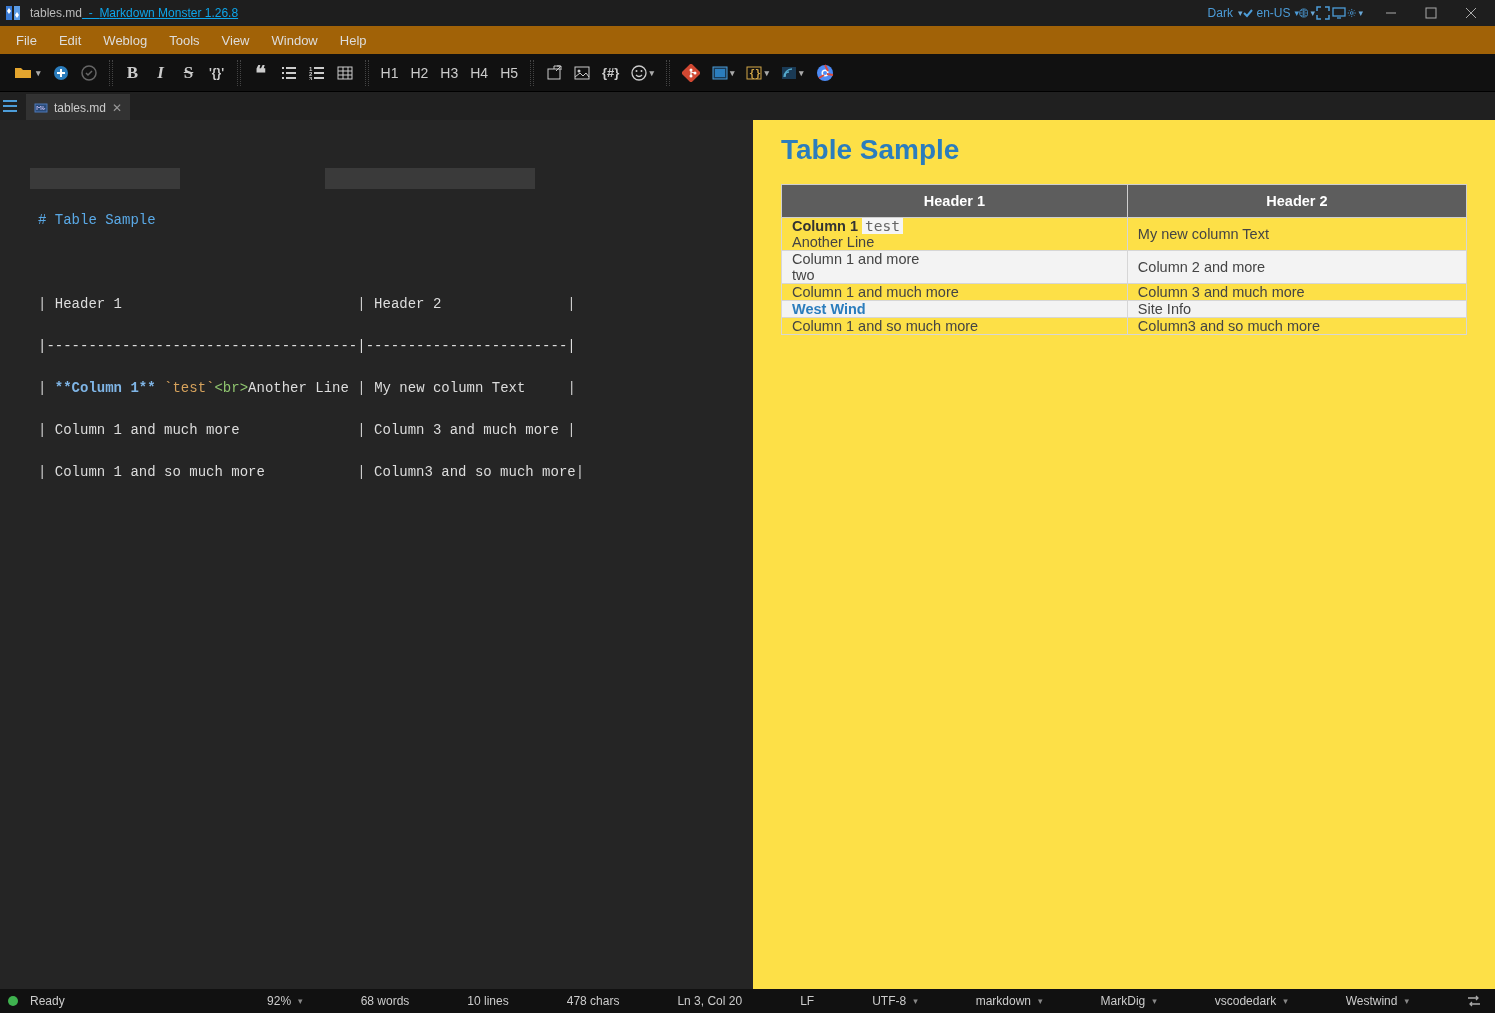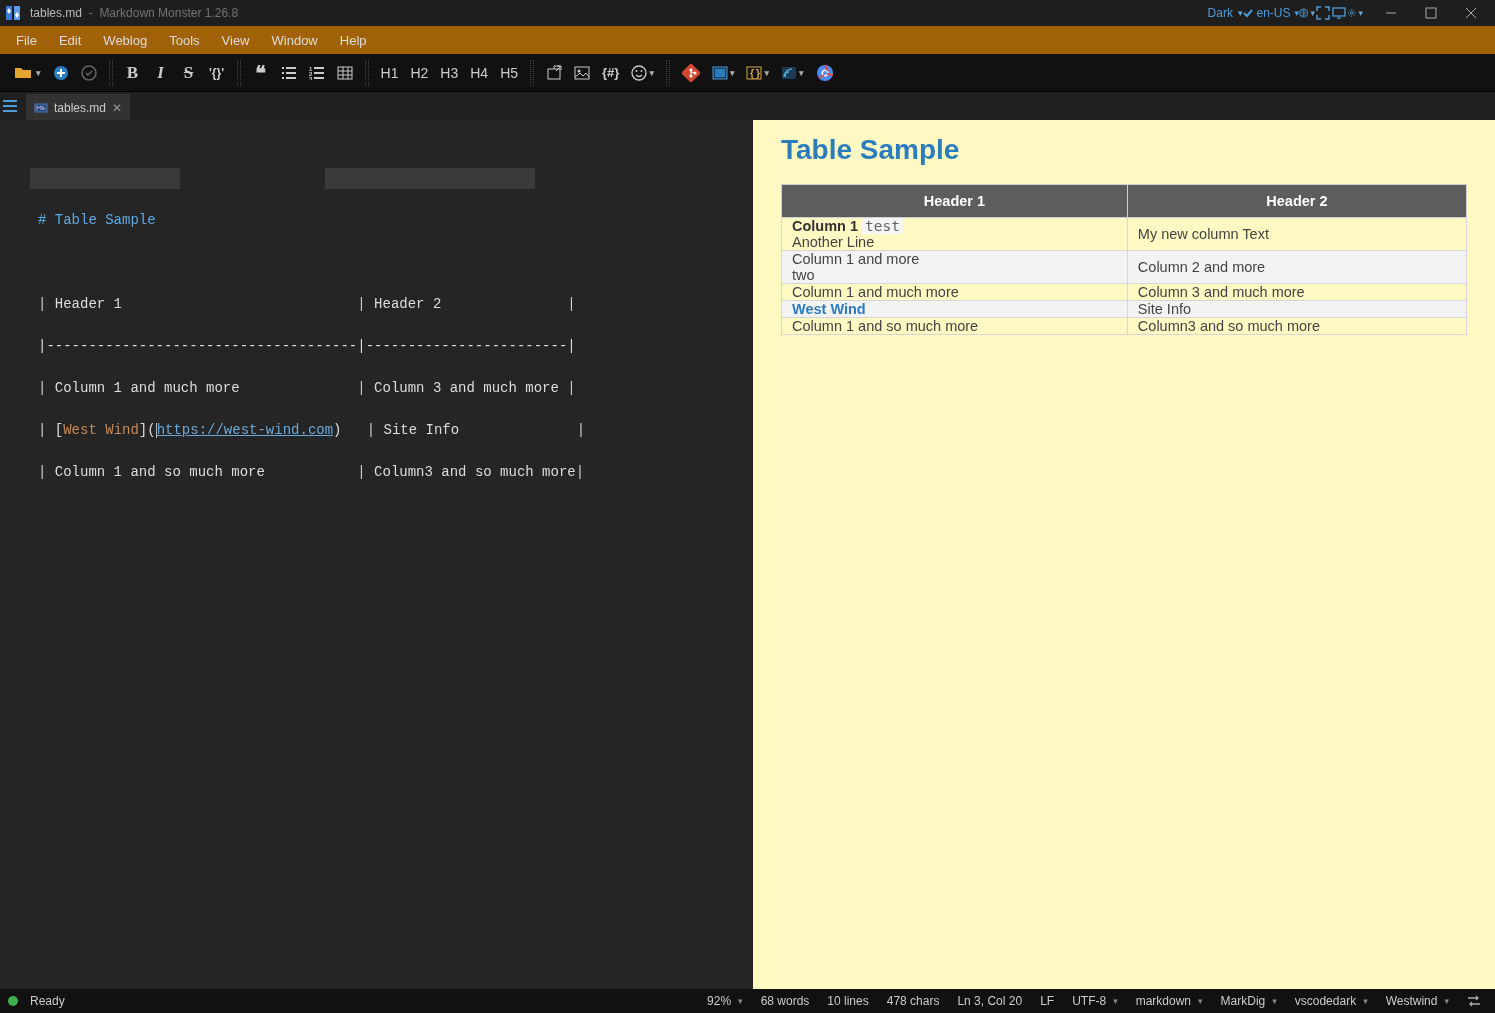--- a/index.html
+++ b/index.html
@@ -3,21 +3,21 @@
 <meta charset="utf-8">
 <style>
   * { margin: 0; padding: 0; box-sizing: border-box; }
   html, body { width: 1495px; height: 1013px; font-family: "Segoe UI", Arial, sans-serif; background: #1a1a1a; overflow: hidden; }
   body { display: flex; flex-direction: column; }
 
   
   .titlebar { height: 26px; background: #1e1e1e; display: flex; align-items: center; padding: 0 4px; color: #bbb; font-size: 12px; }
   .titlebar .app-icon { width: 18px; height: 18px; margin-right: 8px; display: inline-flex; align-items: center; justify-content: center; }
   .titlebar .title-text { flex: 0 0 auto; }
-  .titlebar .title-app  { color: #737373; }
+  .titlebar .title-app  { color: #0ea5e9; text-decoration: underline; }
   .titlebar .spacer { flex: 1; }
   .titlebar .rctl { display: flex; align-items: center; color: #68a7d6; font-size: 12px; margin-right: 8px; }
   .titlebar .rctl .txt { color: #4c9cd8; cursor: pointer; display: flex; align-items: center; gap: 2px; }
   .titlebar .rctl .ic { width: 16px; height: 16px; display: inline-flex; align-items: center; justify-content: center; cursor: pointer; color: #68a7d6; }
   .titlebar .winbtn { width: 40px; height: 26px; display: flex; align-items: center; justify-content: center; color: #aaa; cursor: pointer; }
   .caret-down::after { content: "▾"; font-size: 9px; margin-left: 3px; color: #68a7d6; }
 
   
   .menubar { height: 28px; background: #a16207; display: flex; align-items: center; padding: 0 6px; gap: 2px; }
   .menubar .mi { color: #ddd; font-size: 13px; padding: 4px 10px; cursor: pointer; }
@@ -45,35 +45,35 @@
   .editor .md-h   { color: #5aa9e6; }
   .editor .md-bold{ color: #7fb5e6; font-weight: bold; }
   .editor .md-code{ color: #d6a25c; }
   .editor .md-tag { color: #8fc56f; }
   .editor .md-link{ color: #6aa8d8; text-decoration: underline; }
   .editor .md-lname{color: #c58a5a; }
   .editor .md-pipe{ color: #ccc; }
   .editor .cursor { display:inline-block; width:1px; height:15px; background:#bbb; vertical-align:middle; }
 
   .preview-wrap { flex: 1; background: #252525; padding-left: 8px; }
-  .preview { width: 100%; height: 100%; background: #fef9c3; overflow-y: auto; padding: 14px 28px; }
+  .preview { width: 100%; height: 100%; background: #fde047; overflow-y: auto; padding: 14px 28px; }
   .preview h1 { color: #2b7dbd; font-weight: 600; font-size: 28px; margin-bottom: 18px; }
   .preview table { border-collapse: collapse; width: 100%; font-size: 14.5px; }
   .preview th { background: #5d5d5d; color: #fff; padding: 8px 10px; border: 1px solid #cfcfcf; font-weight: 600; }
   .preview td { padding: 0 10px; border: 1px solid #d6d6d6; color: #444; }
   .preview tr:nth-child(even) td { background: #f3f3f3; }
   .preview td strong { color: #333; }
   .preview td code { font-family: Consolas, monospace; background: #f5f5f5; color: #666; padding: 0 3px; }
   .preview a { color: #2b7dbd; text-decoration: none; font-weight: 600; }
 
   
   .statusbar { height: 24px; background: #111; display: flex; align-items: center; padding: 0 8px; color: #ccc; font-size: 12px; gap: 6px; }
   .statusbar .ready-dot { width: 10px; height: 10px; border-radius: 50%; background: #3fb24f; margin-right: 6px; }
   .statusbar .spacer { flex: 1; }
-  .statusbar .si { padding: 0 6px; display: flex; align-items: center; gap: 3px; cursor: default; }
+  .statusbar .si { padding: 0 6px; display: flex; align-items: center; gap: 3px; cursor: default; margin-left: 40px; }
   .statusbar .si.clickable { cursor: pointer; }
   .statusbar .caret::after { content: "▾"; font-size: 9px; margin-left: 4px; color: #888; }
   .statusbar .sync-ic { color: #aaa; }
 </style>
 </head>
 <body>
 
 <div class="titlebar">
   <span class="app-icon">
     <svg width="16" height="16" viewBox="0 0 16 16">
@@ -288,22 +288,22 @@
 <div class="main">
 
   <div class="editor">
     
     <div class="cell-a" style="top:48px; left:30px; width:150px"></div>
     <div class="cell-a" style="top:48px; left:325px; width:210px"></div>
 <div><span class="md-h"># Table Sample</span></div>
 <div>&nbsp;</div>
 <div><span class="md-pipe">| </span><span>Header 1</span><span style="display:inline-block;width:0"></span>                            <span class="md-pipe">| </span><span>Header 2</span>               <span class="md-pipe">|</span></div>
 <div>|-------------------------------------|------------------------|</div>
+<div><span class="md-pipe">| </span><span class="md-bold">**Column 1**</span> <span class="md-code">`test`</span><span class="md-tag">&lt;br&gt;</span><span>Another Line</span> <span class="md-pipe">| </span><span>My new column Text</span>     <span class="md-pipe">|</span></div>
 <div><span class="md-pipe">| </span><span>Column 1 and much more</span>              <span class="md-pipe">| </span><span>Column 3 and much more</span> <span class="md-pipe">|</span></div>
-<div><span class="md-pipe">| </span>[<span class="md-lname">West Wind</span>](<span class="cursor"></span><span class="md-link">https://west-wind.com</span>)   <span class="md-pipe">| </span><span>Site Info</span>              <span class="md-pipe">|</span></div>
 <div><span class="md-pipe">| </span><span>Column 1 and so much more</span>           <span class="md-pipe">| </span><span>Column3 and so much more</span><span class="md-pipe">|</span></div>
   </div>
 
   <div class="preview-wrap">
     <div class="preview">
       <h1>Table Sample</h1>
       <table>
         <thead>
             <tr>
           <th>Header 1</th>

